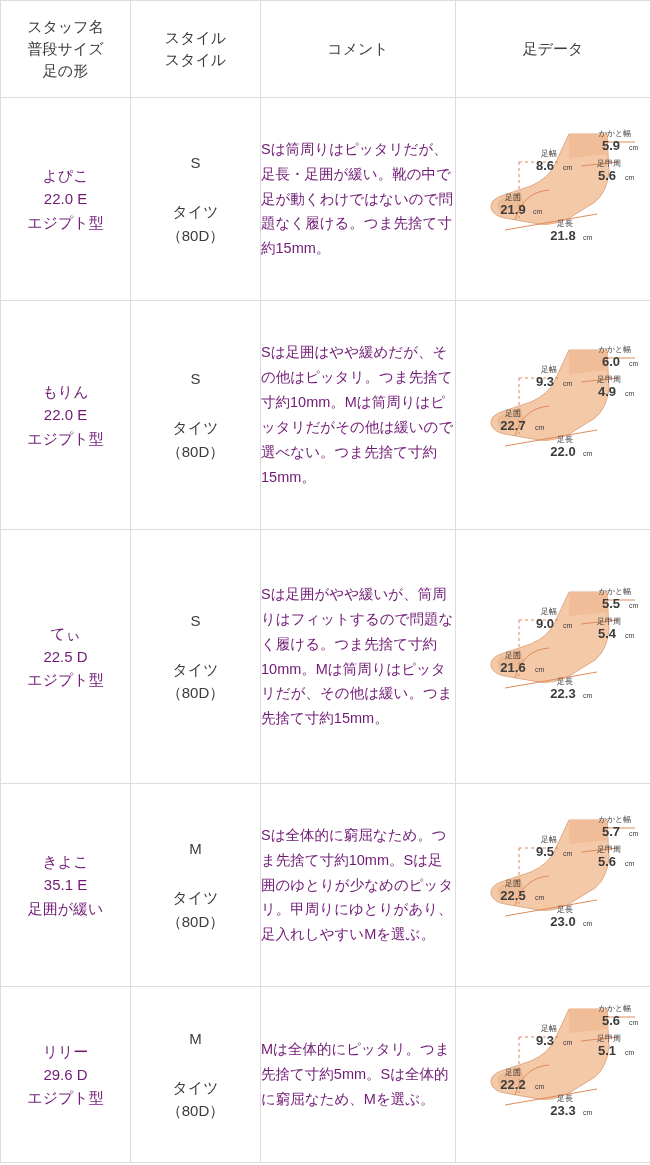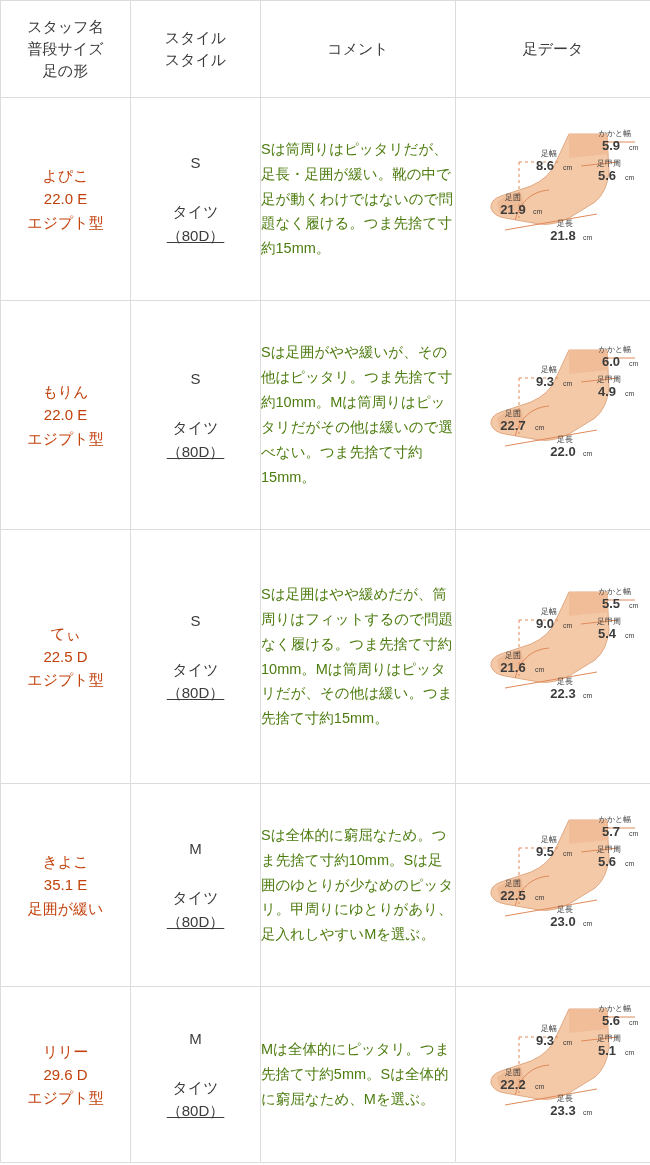--- a/index.html
+++ b/index.html
@@ -36,35 +36,35 @@
     font-size: 15px;
     line-height: 1.45;
     color: #3c3c3c;
     text-align: center;
     background: #ffffff;
   }
   td.cell-name {
     text-align: center;
     font-size: 15px;
     line-height: 1.55;
-    color: #c2410c;
+    color: #701a75;
   }
   td.cell-size {
     text-align: center;
     font-size: 15px;
     line-height: 1.55;
     color: #3c3c3c;
   }
   td.cell-size .size-main { display: block; margin-bottom: 26px; }
   td.cell-size .size-style { display: block; }
-  td.cell-size .size-den { display: block; text-decoration: underline; }
+  td.cell-size .size-den { display: block; }
   td.cell-comment {
     font-size: 14.5px;
     line-height: 1.72;
-    color: #4d7c0f;
+    color: #701a75;
     padding: 10px 12px;
     vertical-align: middle;
     text-align: left;
   }
   td.cell-data {
     padding: 0;
     text-align: center;
     vertical-align: middle;
   }
   .foot-fig {
@@ -166,21 +166,21 @@
       <td class="cell-name">
         <div>もりん</div>
         <div>22.0 E</div>
         <div>エジプト型</div>
       </td>
       <td class="cell-size">
         <span class="size-main">S</span>
         <span class="size-style">タイツ</span>
         <span class="size-den">（80D）</span>
       </td>
-      <td class="cell-comment">Sは足囲がやや緩いが、その他はピッタリ。つま先捨て寸約10mm。Mは筒周りはピッタリだがその他は緩いので選べない。つま先捨て寸約15mm。</td>
+      <td class="cell-comment">Sは足囲はやや緩めだが、その他はピッタリ。つま先捨て寸約10mm。Mは筒周りはピッタリだがその他は緩いので選べない。つま先捨て寸約15mm。</td>
       <td class="cell-data">
         <div class="foot-fig">
           <svg width="193" height="170" viewBox="0 0 193 170">
             <g>
               <path d="M112 20 L150 20 L152 58 Q150 78 138 88 L112 104 Q96 112 82 110 L48 104 Q36 102 34 94 Q33 86 44 82 L74 72 Q92 64 98 50 Z" fill="#f4c9a8" stroke="#e0a882" stroke-width="1"></path>
               <path d="M112 20 L150 20 L151 40 L112 44 Z" fill="#f0bd98"></path>
               <path d="M40 88 Q50 80 64 78 L68 94 Q54 100 42 98 Z" fill="#eebb97"></path>
             </g>
             <g stroke="#e08a5a" stroke-width="1" fill="none">
               <line x1="62" y1="48" x2="62" y2="104" stroke-dasharray="3,3"></line>
@@ -220,21 +220,21 @@
       <td class="cell-name">
         <div>てぃ</div>
         <div>22.5 D</div>
         <div>エジプト型</div>
       </td>
       <td class="cell-size">
         <span class="size-main">S</span>
         <span class="size-style">タイツ</span>
         <span class="size-den">（80D）</span>
       </td>
-      <td class="cell-comment">Sは足囲はやや緩めだが、筒周りはフィットするので問題なく履ける。つま先捨て寸約10mm。Mは筒周りはピッタリだが、その他は緩い。つま先捨て寸約15mm。</td>
+      <td class="cell-comment">Sは足囲がやや緩いが、筒周りはフィットするので問題なく履ける。つま先捨て寸約10mm。Mは筒周りはピッタリだが、その他は緩い。つま先捨て寸約15mm。</td>
       <td class="cell-data">
         <div class="foot-fig">
           <svg width="193" height="170" viewBox="0 0 193 170">
             <g>
               <path d="M112 20 L150 20 L152 58 Q150 78 138 88 L112 104 Q96 112 82 110 L48 104 Q36 102 34 94 Q33 86 44 82 L74 72 Q92 64 98 50 Z" fill="#f4c9a8" stroke="#e0a882" stroke-width="1"></path>
               <path d="M112 20 L150 20 L151 40 L112 44 Z" fill="#f0bd98"></path>
               <path d="M40 88 Q50 80 64 78 L68 94 Q54 100 42 98 Z" fill="#eebb97"></path>
             </g>
             <g stroke="#e08a5a" stroke-width="1" fill="none">
               <line x1="62" y1="48" x2="62" y2="104" stroke-dasharray="3,3"></line>

